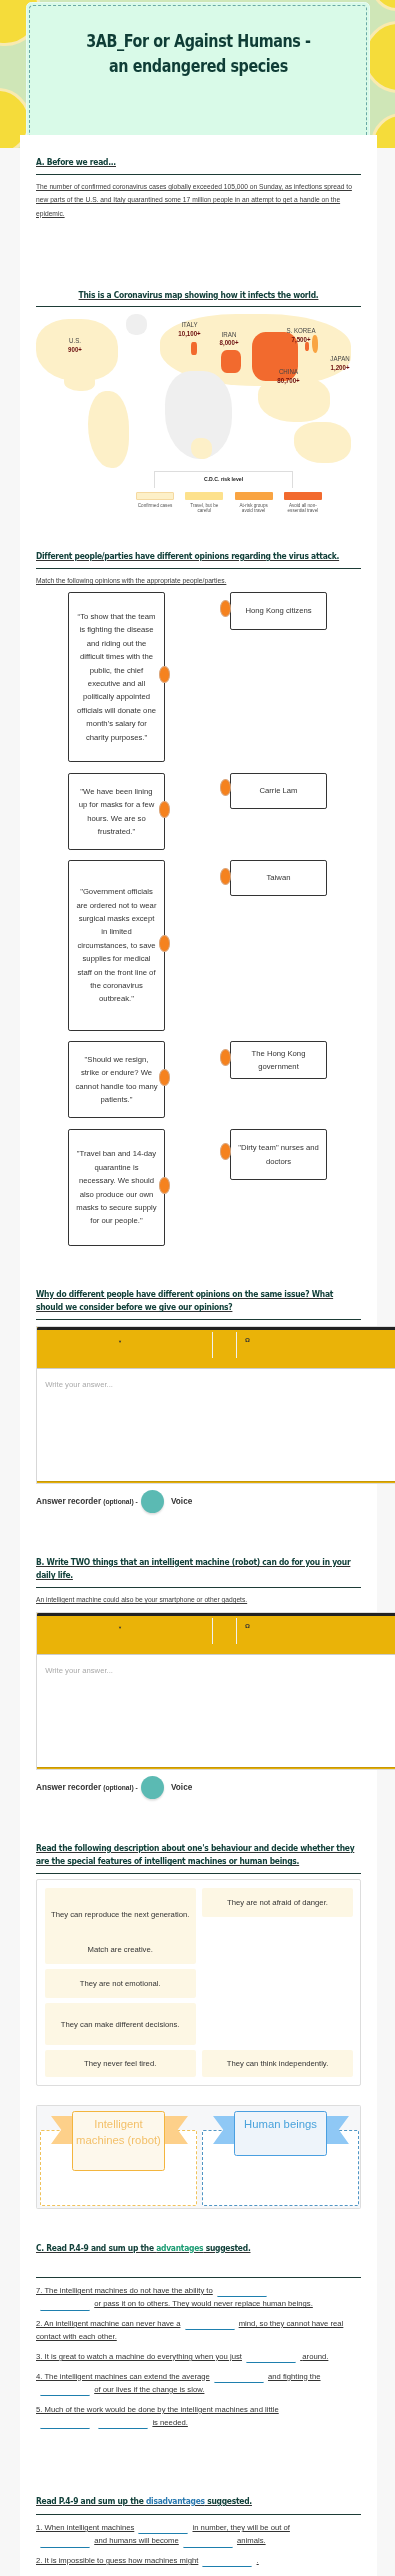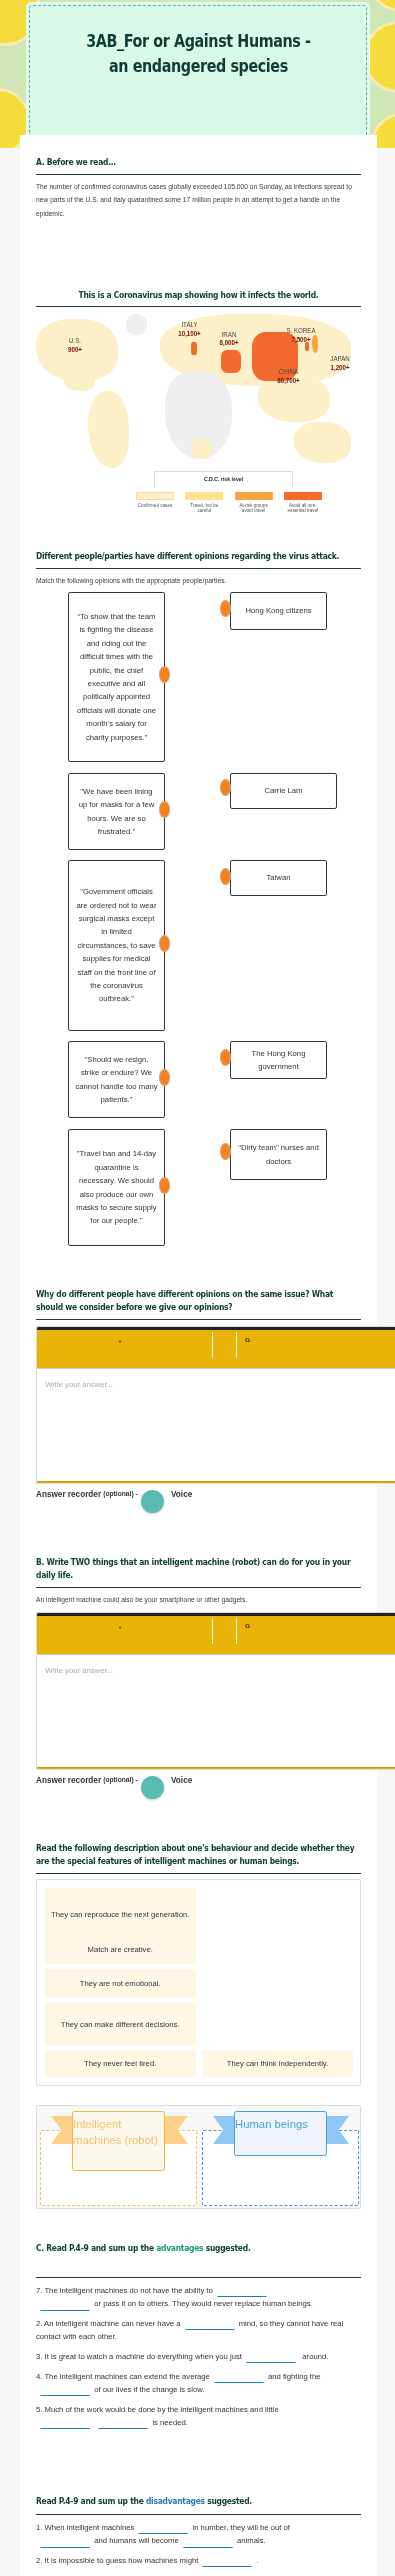--- a/index.html
+++ b/index.html
@@ -8,21 +8,21 @@
 
   
   .hero-bg { position: absolute; left: 0; top: 0; width: 396px; height: 148px; background: #cfe6b7; overflow: hidden; }
   .lemon { position: absolute; border-radius: 50%; background: #f5dc3a; border: 3.1px solid #f8eab0; }
   .hero-card { position: absolute; left: 26px; top: 1.5px; width: 344px; height: 144px; background: #d9fae8; border-radius: 5.2px; border: 1.5px solid #e7fbf3; }
   .hero-card::after { content: ""; position: absolute; left: 2.1px; top: 2.1px; right: 2.1px; bottom: -20.6px; border: 1px dashed #6aa9a6; border-radius: 4.1px; pointer-events: none; }
   .hero-title { position: absolute; left: 20.6px; right: 20.6px; top: 26px; text-align: center; font-family: "DejaVu Sans", sans-serif; font-weight: bold; color: #0f3d36; font-size: 17.5px; line-height: 25px; letter-spacing: -0.5px; transform: scaleX(0.82); transform-origin: center top; }
 
   .content-card { position: absolute; left: 19.6px; top: 135px; width: 357px; height: 3053px; background: #fff; }
 
-  .sec { position: absolute; left: 36px; width: 325px; }
+  .sec { position: absolute; left: 36px; width: 325px; text-decoration: underline; }
   .h { font-family: "DejaVu Sans", sans-serif; font-weight: bold; color: #12403a; font-size: 8.8px; line-height: 13.4px; letter-spacing: -0.3px; transform: scaleX(0.86); transform-origin: left top; width: 116%; }
   .h.center { text-align: center; transform-origin: center top; width: 100%; }
   .rule { position: absolute; left: 36px; width: 325px; height: 1px; background: #1d3b36; }
   .p { font-size: 6.7px; line-height: 13.4px; color: #3a3a3a; }
 
   
   .map { position: absolute; left: 36px; top: 314px; width: 325px; height: 185px; background: #fff; }
   .land { position: absolute; background: #fdf0c8; border-radius: 40% 45% 40% 50%; }
   .grey { position: absolute; background: #efefef; border-radius: 45%; }
   .hot { position: absolute; background: #f26a2e; border-radius: 30%; }
@@ -39,31 +39,31 @@
 
   
   .editor { position: absolute; left: 36px; width: 382px; border: 0.5px solid #ddd; background: #eab308; }
   .toolbar { height: 42px; border-top: 3.6px solid #222; border-bottom: 1px solid #ccc; position: relative; border-radius: 1.5px 1.5px 0 0; }
   .tb-caret { position: absolute; left: 81px; top: 9.3px; font-size: 4.1px; color: #333; }
   .tb-sep { position: absolute; left: 175px; top: 2.1px; width: 0.5px; height: 26px; background: #f0f0f0; }
   .tb-sep2 { position: absolute; left: 199px; top: 2.1px; width: 0.5px; height: 26px; background: #f0f0f0; }
   .tb-omega { position: absolute; left: 208px; top: 6.2px; font-size: 6.2px; font-weight: bold; color: #333; }
   .answer { width: 100%; height: 112px; border: none; resize: none; padding: 11.3px 8.2px; font-size: 7.7px; font-family: "Liberation Sans", sans-serif; color: #333; outline: none; box-shadow: 0 1px 1px rgba(0,0,0,0.15); }
   .answer::placeholder { color: #aaa; }
-  .recorder { position: absolute; left: 36px; display: flex; font-weight: bold; font-size: 8.2px; color: #333; }
+  .recorder { position: absolute; left: 36px; display: flex; align-items: center; font-weight: bold; font-size: 8.2px; color: #333; }
   .recorder .opt { font-size: 6.7px; margin-left: 2.1px; }
   .rec-btn { width: 23px; height: 23px; border-radius: 50%; background: #5bbab3; margin: 0 7.2px 0 3.1px; box-shadow: 0 1.5px 2.1px rgba(0,0,0,0.15); border: none; }
 
   
   .sortbox { position: absolute; left: 36px; top: 1879px; width: 325px; height: 207px; border: 0.5px solid #ddd; border-radius: 2.1px; }
   .chip { position: absolute; width: 151px; background: #fdf7e4; border-radius: 2.1px; text-align: center; font-size: 7.7px; line-height: 13px; color: #333; display: flex; align-items: center; justify-content: center; padding: 4.1px 5.2px; }
   .catwrap { position: absolute; left: 36px; top: 2105px; width: 325px; height: 104px; background: #f6f7f9; border: 0.5px solid #ddd; border-radius: 1.5px; }
   .dropzone { position: absolute; top: 24px; width: 157px; height: 76px; border: 1px dashed; border-radius: 1.5px; background: #fff; }
   .ribbon { position: absolute; top: 10.3px; width: 23px; height: 28px; }
-  .catlabel { position: absolute; top: 5.2px; width: 93px; border: 1px solid; border-radius: 2.6px; font-size: 11.3px; line-height: 15.5px; padding: 5.2px 0; }
+  .catlabel { position: absolute; top: 5.2px; width: 93px; border: 1px solid; border-radius: 2.6px; text-align: center; font-size: 11.3px; line-height: 15.5px; padding: 5.2px 0; }
 
   
   .fill { font-size: 7.7px; line-height: 13.4px; color: #333; }
   .fill p { margin-bottom: 6.2px; }
   .blank { display: inline-block; width: 50px; border-bottom: 0.5px solid #1e7fae; height: 11.3px; vertical-align: bottom; margin: 0 4.1px; border-radius: 0 0 1.5px 1.5px; }
   .adv { color: #1a9b72; }
   .disadv { color: #2a79b0; }
 </style>
 </head>
 <body>
@@ -143,21 +143,21 @@
 <div class="dot" style="left:159px;top:666px;"></div>
 <div class="mbox" style="left:230px;top:592px;width:97px;height:38px;">
     <span>Hong Kong citizens</span>
   </div>
 <div class="dot" style="left:220px;top:600px;"></div>
 
 <div class="mbox" style="left:68px;top:773px;width:97px;height:77px;">
     <span>"We have been lining up for masks for a few hours. We are so frustrated."</span>
   </div>
 <div class="dot" style="left:159px;top:801px;"></div>
-<div class="mbox" style="left:230px;top:773px;width:107px;height:36px;">
+<div class="mbox" style="left:230px;top:773px;width:97px;height:36px;">
     <span>Carrie Lam</span>
   </div>
 <div class="dot" style="left:220px;top:779px;"></div>
 
 <div class="mbox" style="left:68px;top:860px;width:97px;height:171px;">
     <span>"Government officials are ordered not to wear surgical masks except in limited circumstances, to save supplies for medical staff on the front line of the coronavirus outbreak."</span>
   </div>
 <div class="dot" style="left:159px;top:935px;"></div>
 <div class="mbox" style="left:230px;top:860px;width:97px;height:36px;">
     <span>Taiwan</span>
@@ -222,20 +222,21 @@
   <button class="rec-btn"></button>
   <span>Voice</span>
 </div>
 
 <div class="sec" style="top:1842px;">
   <div class="h">Read the following description about one's behaviour and decide whether they are the special features of intelligent machines or human beings.</div>
 </div>
 <div class="rule" style="top:1873px;"></div>
 <div class="sortbox">
   <div class="chip" style="left:7.7px;top:7.7px;height:54px;">They can reproduce the next generation.</div>
+  <div class="chip" style="left:165px;top:7.7px;height:29px;">They are not afraid of danger.</div>
   <div class="chip" style="left:7.7px;top:55px;height:29px;">Match are creative.</div>
   <div class="chip" style="left:7.7px;top:89px;height:29px;">They are not emotional.</div>
   <div class="chip" style="left:7.7px;top:123px;height:42px;">They can make different decisions.</div>
   <div class="chip" style="left:7.7px;top:170px;height:27px;">They never feel tired.</div>
   <div class="chip" style="left:165px;top:170px;height:27px;">They can think independently.</div>
 </div>
 
 <div class="catwrap">
   <div class="dropzone" style="left:2.6px;border-color:#f0c25a;"></div>
   <div class="dropzone" style="left:165px;border-color:#4f95c4;"></div>

